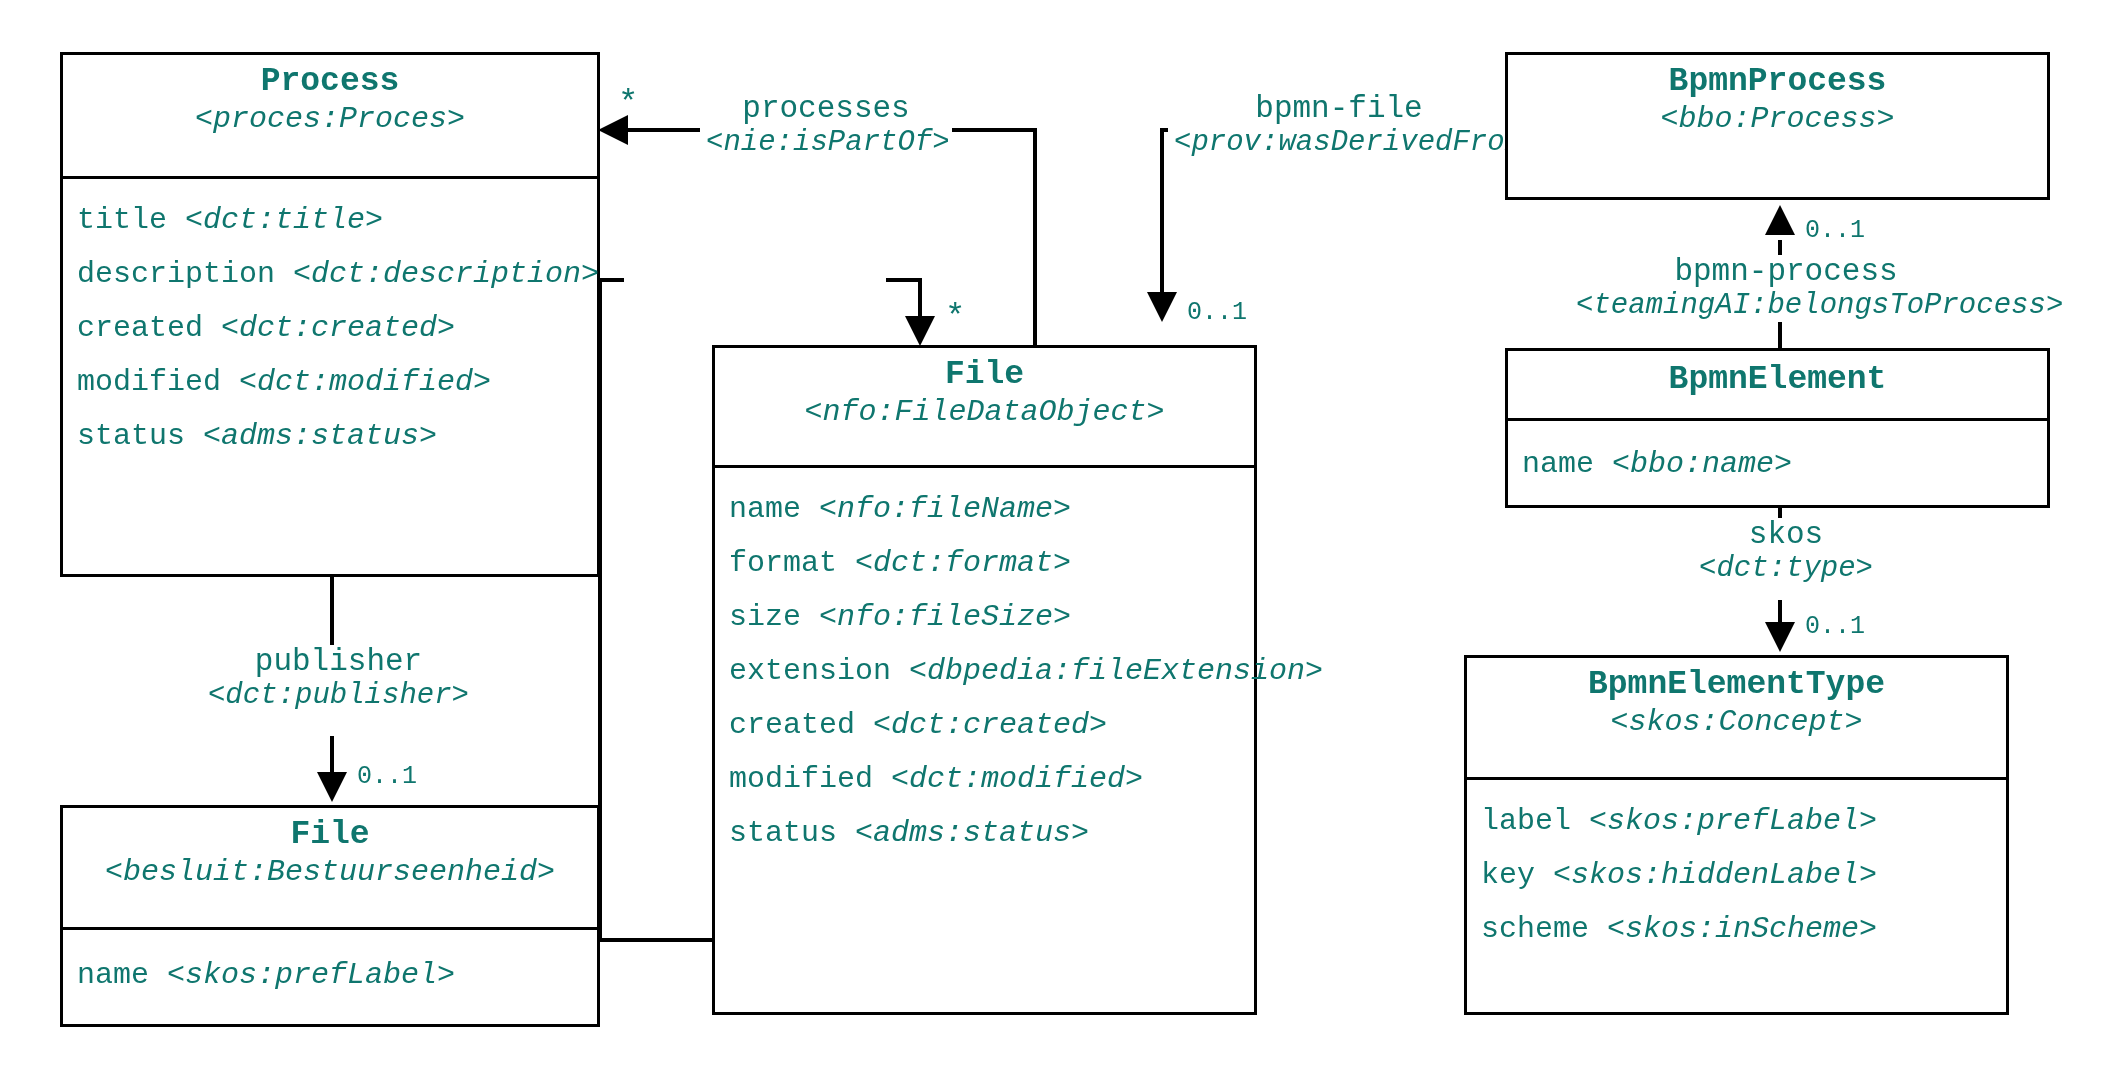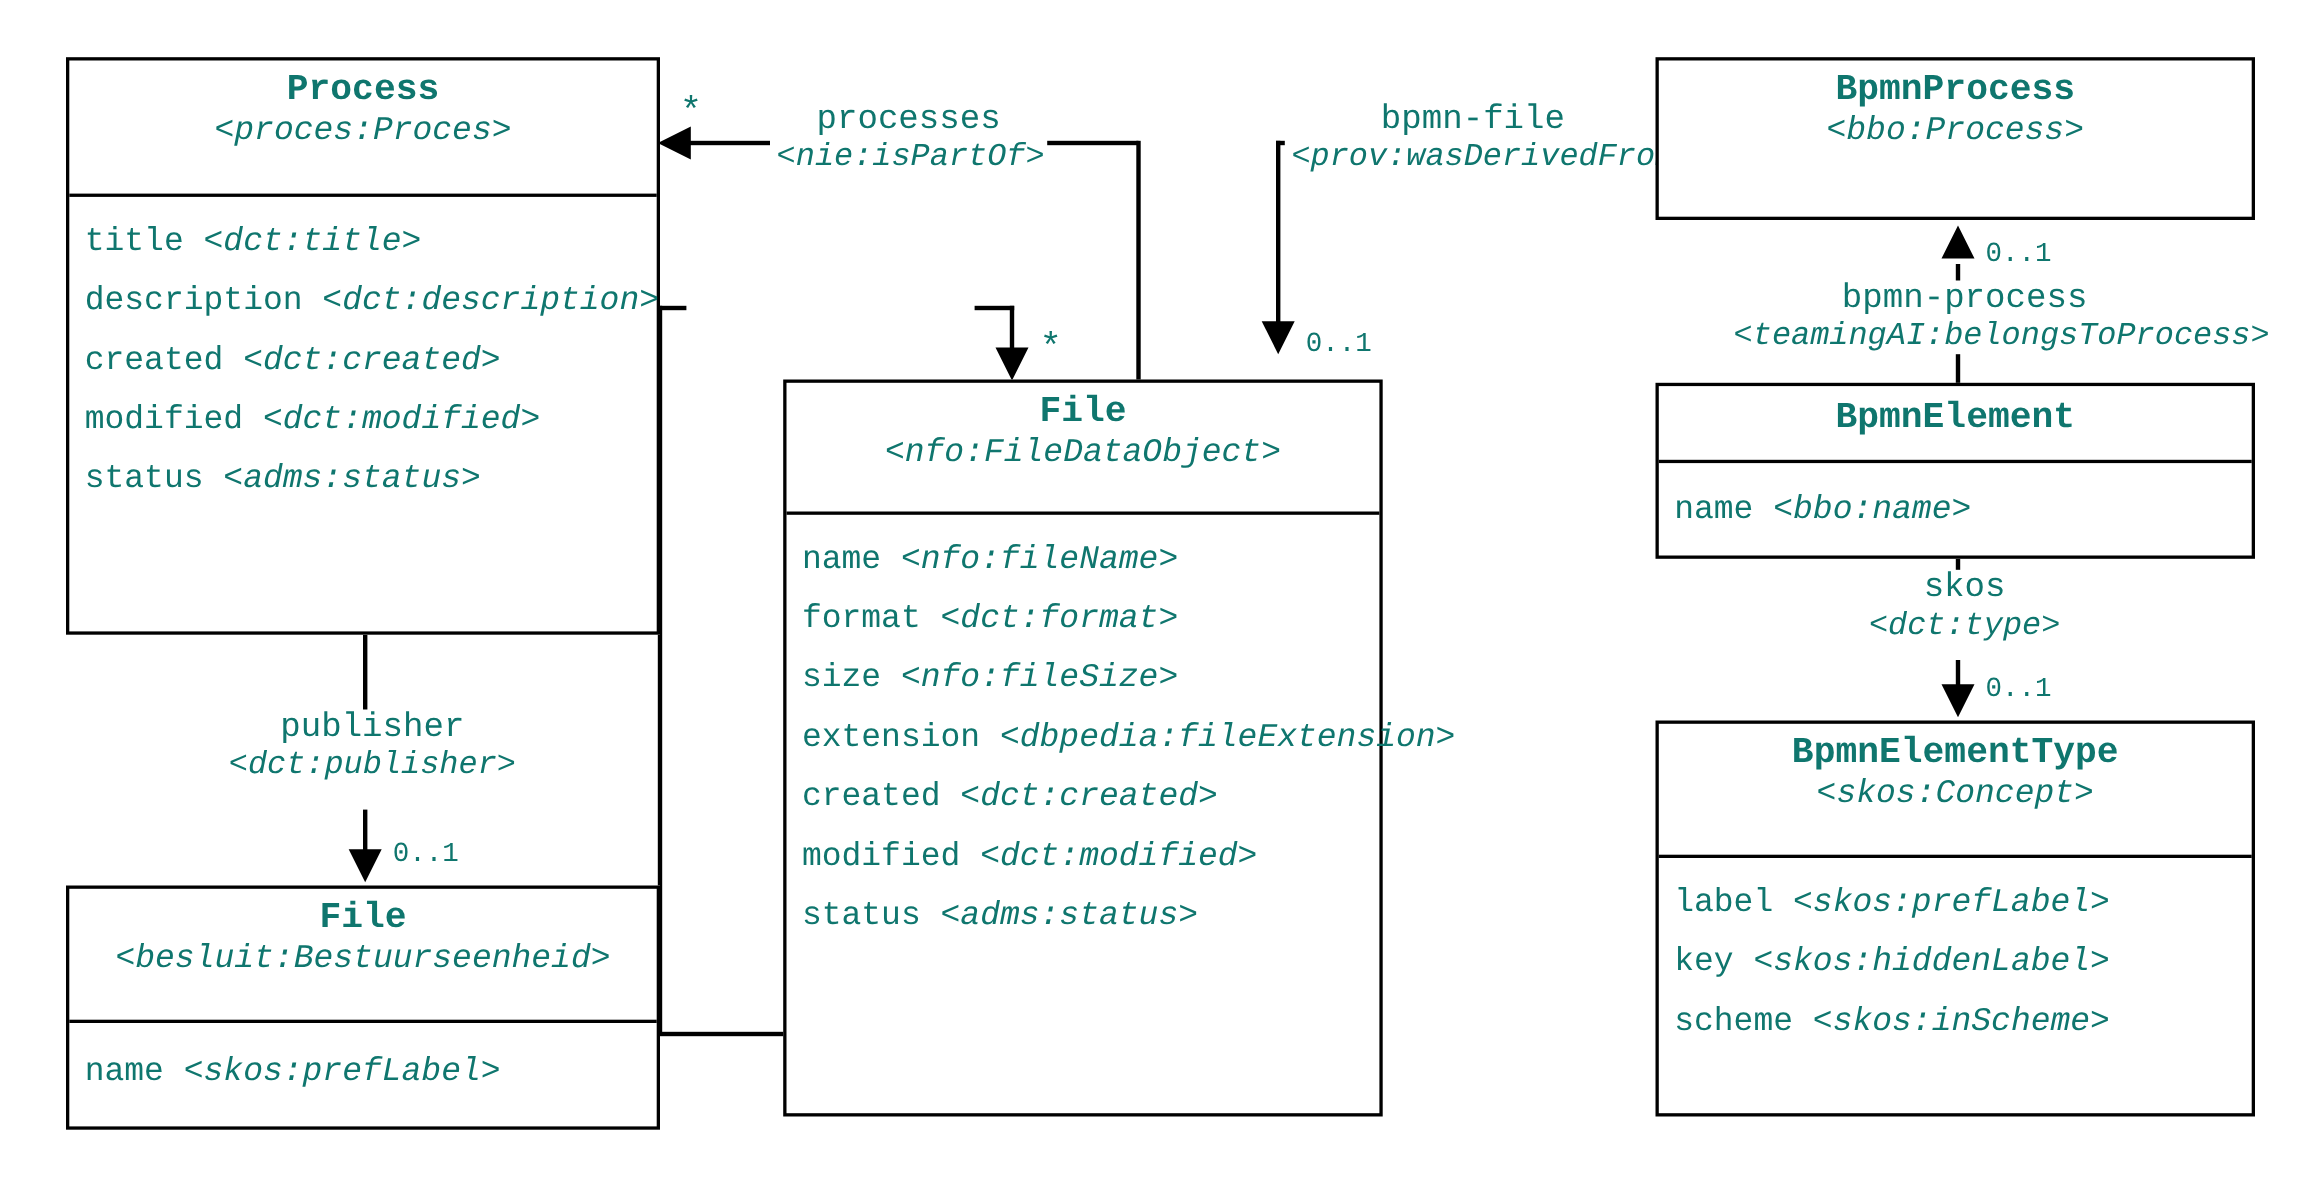--- a/index.html
+++ b/index.html
@@ -236,21 +236,21 @@
       <div class="class-name">BpmnElement</div>
     </div>
     <div class="uml-attrs" style="padding-top:16px;">
       <div class="attr-row">
         <span class="attr-name">name</span>
         <span class="attr-uri">&lt;bbo:name&gt;</span>
       </div>
     </div>
   </div>
 
-  <div class="uml-class" style="left:1505px; top:655px; width:545px; height:360px;">
+  <div class="uml-class" style="left:1464px; top:655px; width:545px; height:360px;">
     <div class="uml-header" style="height:122px;">
       <div class="class-name">BpmnElementType</div>
       <div class="class-uri">&lt;skos:Concept&gt;</div>
     </div>
     <div class="uml-attrs">
       <div class="attr-row">
         <span class="attr-name">label</span>
         <span class="attr-uri">&lt;skos:prefLabel&gt;</span>
       </div>
       <div class="attr-row">

